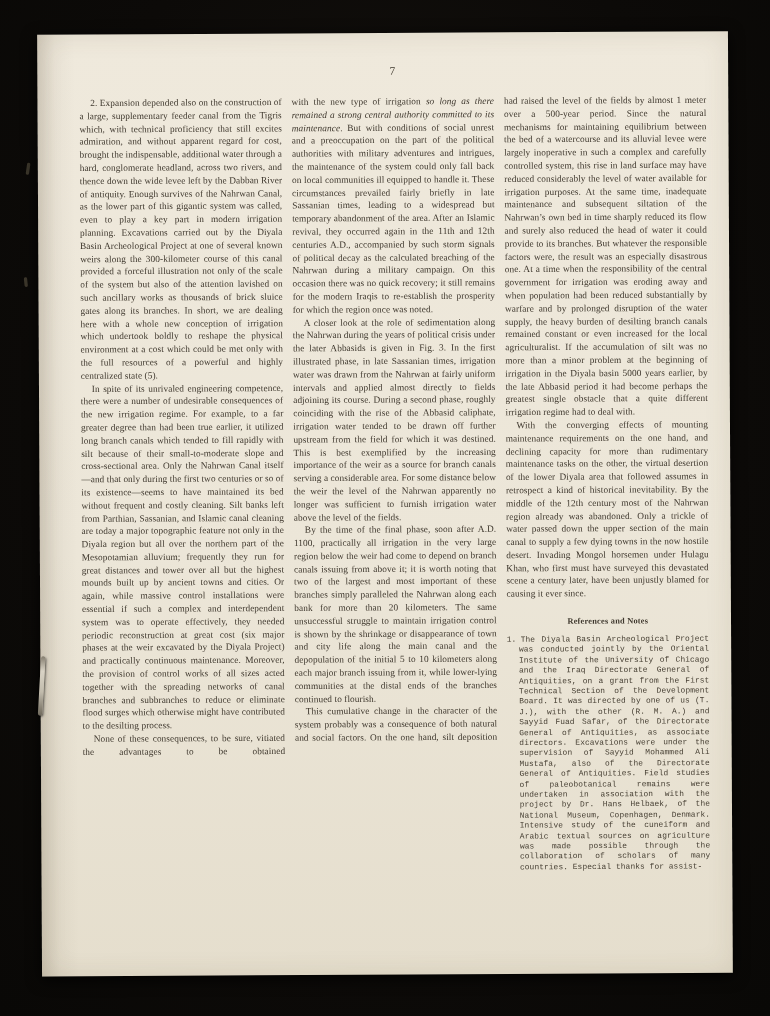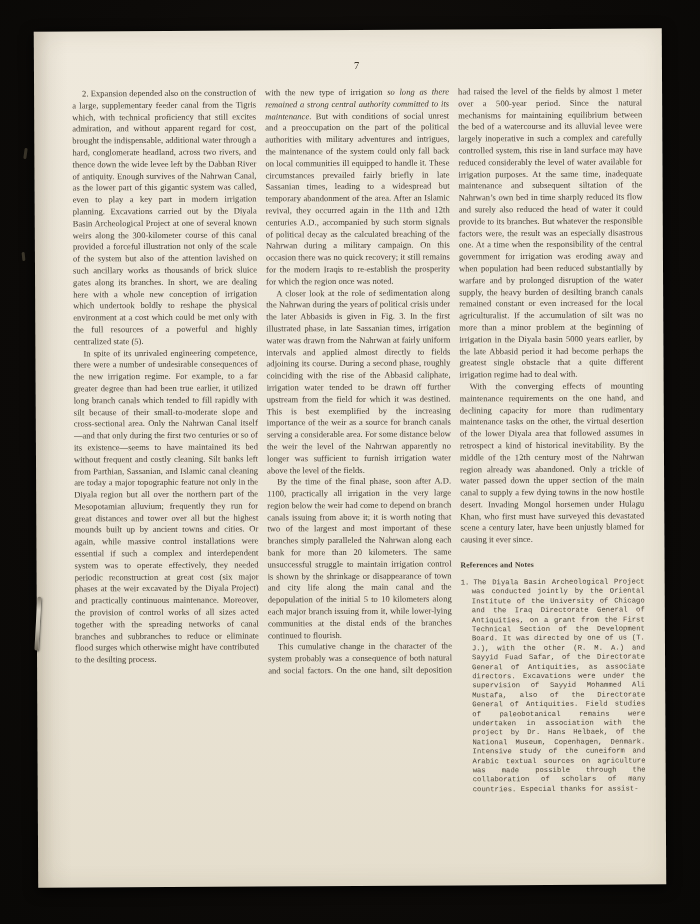--- a/index.html
+++ b/index.html
@@ -41,21 +41,21 @@
     flex: 1 1 0; min-width: 0;
     text-align: justify; hyphens: auto;
     font-size: 8.5px; line-height: 11.8px; letter-spacing: 0.05px;
     color: #3e372d;
   }
   .para { margin: 0; text-indent: 10px; }
   .para.no-indent { text-indent: 0; }
   .para.cont { text-align-last: justify; }
   .para em { font-style: italic; }
   .ref-heading {
-    text-align: left; font-weight: bold; font-size: 7.6px;
+    text-align: center; font-weight: bold; font-size: 7.6px;
     letter-spacing: 0.2px; color: #3e372d; margin: 13px 0 7px 0;
   }
   .ref-item {
     font-size: 7.2px; line-height: 9.4px; color: #453e32;
     padding-left: 11px; text-indent: -11px; text-align: justify; font-family: Liberation Mono, monospace;
   }
   .ref-num { padding-right: 4px; }
 </style>
 </head>
 <body>
@@ -67,20 +67,21 @@
   <div class="paper">
     <div class="staple"></div>
 
     <div class="page-number">7</div>
 
     <div class="columns">
 
       <div class="col">
         <p class="para">2. Expansion depended also on the construction of a large, supplementary feeder canal from the Tigris which, with technical proficiency that still excites admiration, and without apparent regard for cost, brought the indispensable, additional water through a hard, conglomerate headland, across two rivers, and thence down the wide levee left by the Dabban River of antiquity. Enough survives of the Nahrwan Canal, as the lower part of this gigantic system was called, even to play a key part in modern irrigation planning. Excavations carried out by the Diyala Basin Archeological Project at one of several known weirs along the 300-kilometer course of this canal provided a forceful illustration not only of the scale of the system but also of the attention lavished on such ancillary works as thousands of brick sluice gates along its branches. In short, we are dealing here with a whole new conception of irrigation which undertook boldly to reshape the physical environment at a cost which could be met only with the full resources of a powerful and highly centralized state (5).</p>
         <p class="para">In spite of its unrivaled engineering competence, there were a number of undesirable consequences of the new irrigation regime. For example, to a far greater degree than had been true earlier, it utilized long branch canals which tended to fill rapidly with silt because of their small-to-moderate slope and cross-sectional area. Only the Nahrwan Canal itself—and that only during the first two centuries or so of its existence—seems to have maintained its bed without frequent and costly cleaning. Silt banks left from Parthian, Sassanian, and Islamic canal cleaning are today a major topographic feature not only in the Diyala region but all over the northern part of the Mesopotamian alluvium; frequently they run for great distances and tower over all but the highest mounds built up by ancient towns and cities. Or again, while massive control installations were essential if such a complex and interdependent system was to operate effectively, they needed periodic reconstruction at great cost (six major phases at the weir excavated by the Diyala Project) and practically continuous maintenance. Moreover, the provision of control works of all sizes acted together with the spreading networks of canal branches and subbranches to reduce or eliminate flood surges which otherwise might have contributed to the desilting process.</p>
+        <p class="para cont">None of these consequences, to be sure, vitiated the advantages to be obtained</p>
       </div>
 
       <div class="col">
         <p class="para no-indent"><span>with the new type of irrigation </span><em>so long as there remained a strong central authority committed to its maintenance</em><span>. But with conditions of social unrest and a preoccupation on the part of the political authorities with military adventures and intrigues, the maintenance of the system could only fall back on local communities ill equipped to handle it. These circumstances prevailed fairly briefly in late Sassanian times, leading to a widespread but temporary abandonment of the area. After an Islamic revival, they occurred again in the 11th and 12th centuries A.D., accompanied by such storm signals of political decay as the calculated breaching of the Nahrwan during a military campaign. On this occasion there was no quick recovery; it still remains for the modern Iraqis to re-establish the prosperity for which the region once was noted.</span></p>
         <p class="para">A closer look at the role of sedimentation along the Nahrwan during the years of political crisis under the later Abbasids is given in Fig. 3. In the first illustrated phase, in late Sassanian times, irrigation water was drawn from the Nahrwan at fairly uniform intervals and applied almost directly to fields adjoining its course. During a second phase, roughly coinciding with the rise of the Abbasid caliphate, irrigation water tended to be drawn off further upstream from the field for which it was destined. This is best exemplified by the increasing importance of the weir as a source for branch canals serving a considerable area. For some distance below the weir the level of the Nahrwan apparently no longer was sufficient to furnish irrigation water above the level of the fields.</p>
         <p class="para">By the time of the final phase, soon after A.D. 1100, practically all irrigation in the very large region below the weir had come to depend on branch canals issuing from above it; it is worth noting that two of the largest and most important of these branches simply paralleled the Nahrwan along each bank for more than 20 kilometers. The same unsuccessful struggle to maintain irrigation control is shown by the shrinkage or disappearance of town and city life along the main canal and the depopulation of the initial 5 to 10 kilometers along each major branch issuing from it, while lower-lying communities at the distal ends of the branches continued to flourish.</p>
         <p class="para cont">This cumulative change in the character of the system probably was a consequence of both natural and social factors. On the one hand, silt deposition</p>
       </div>
 
       <div class="col">

